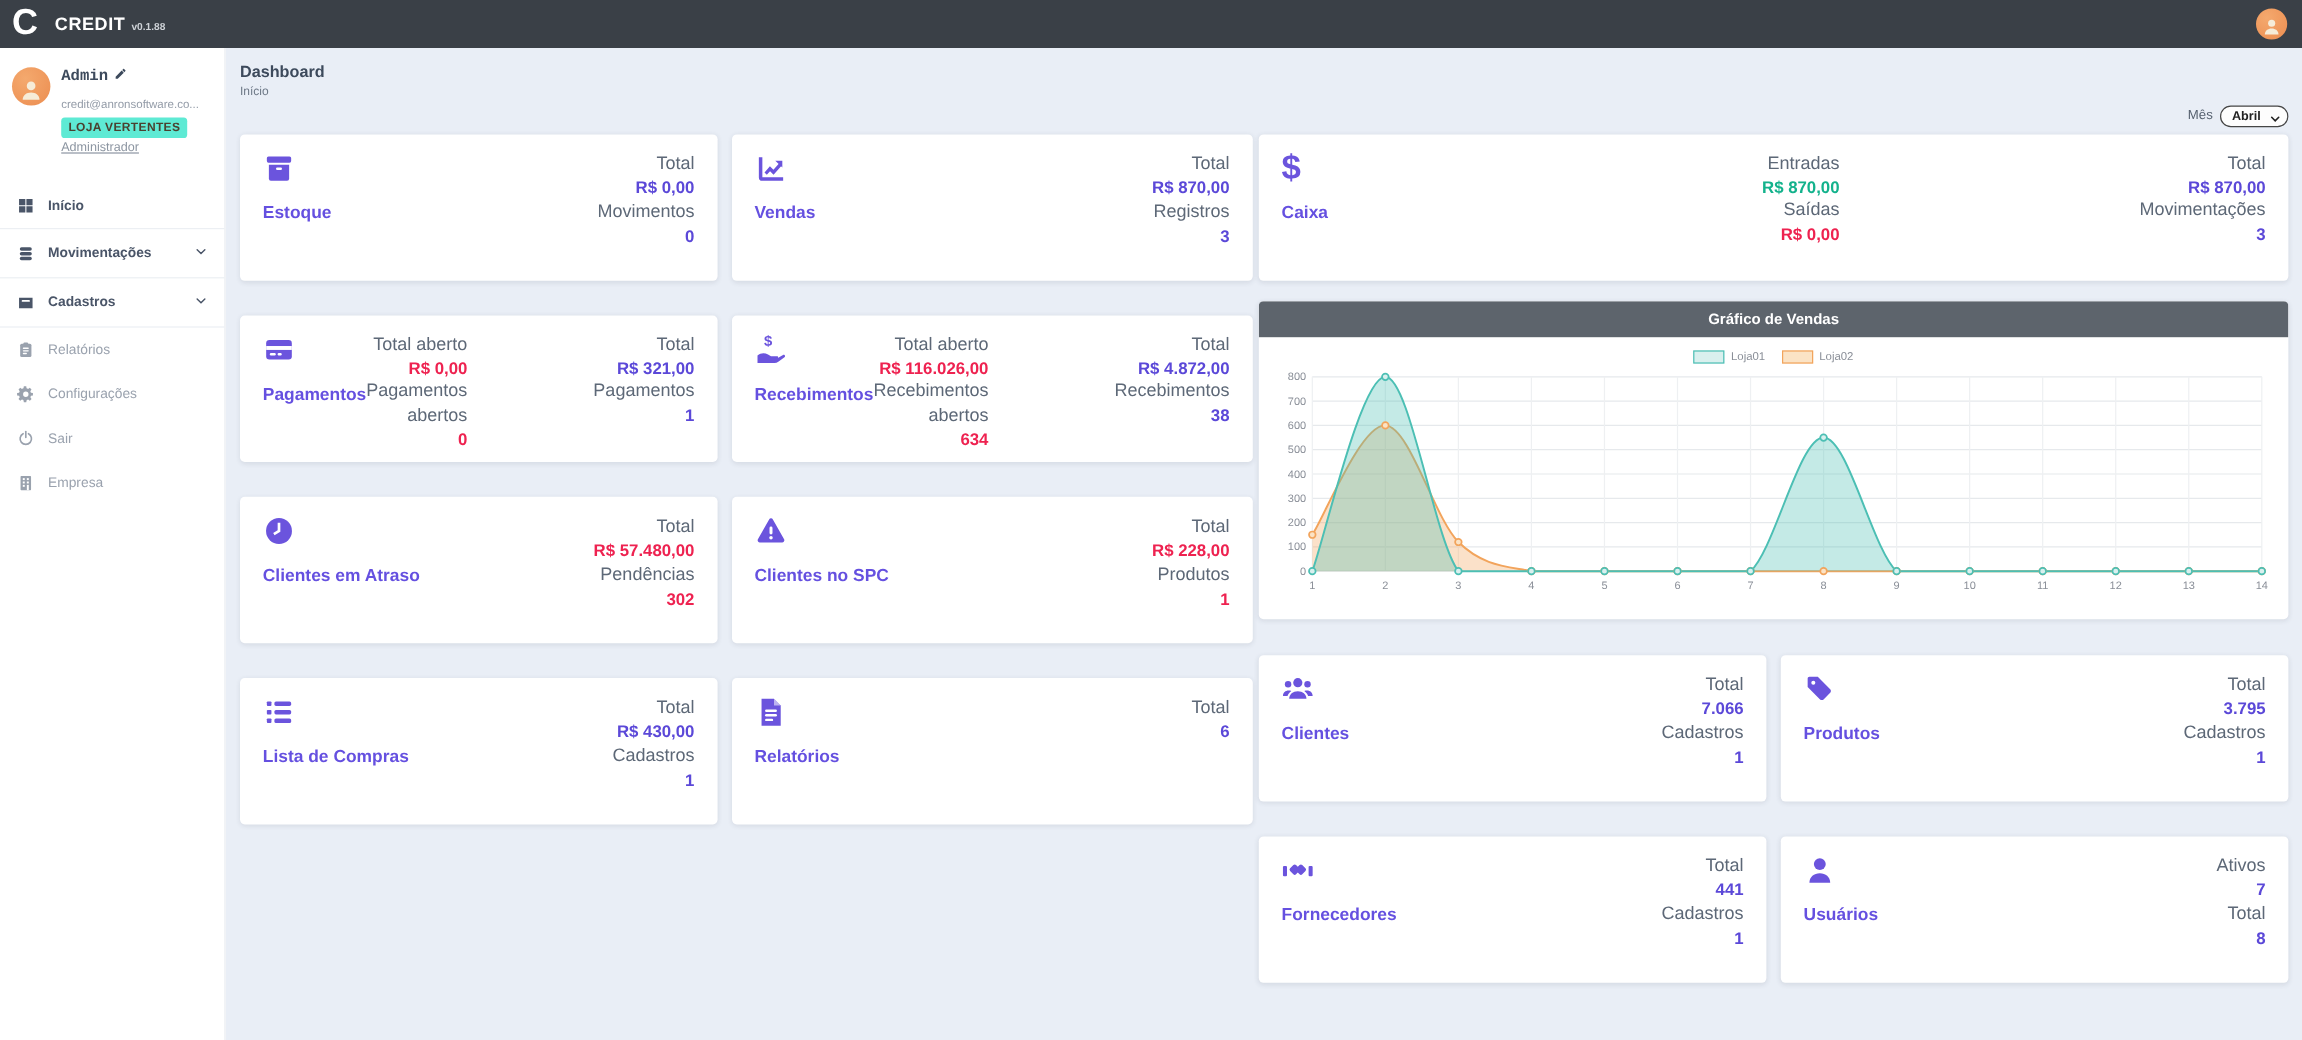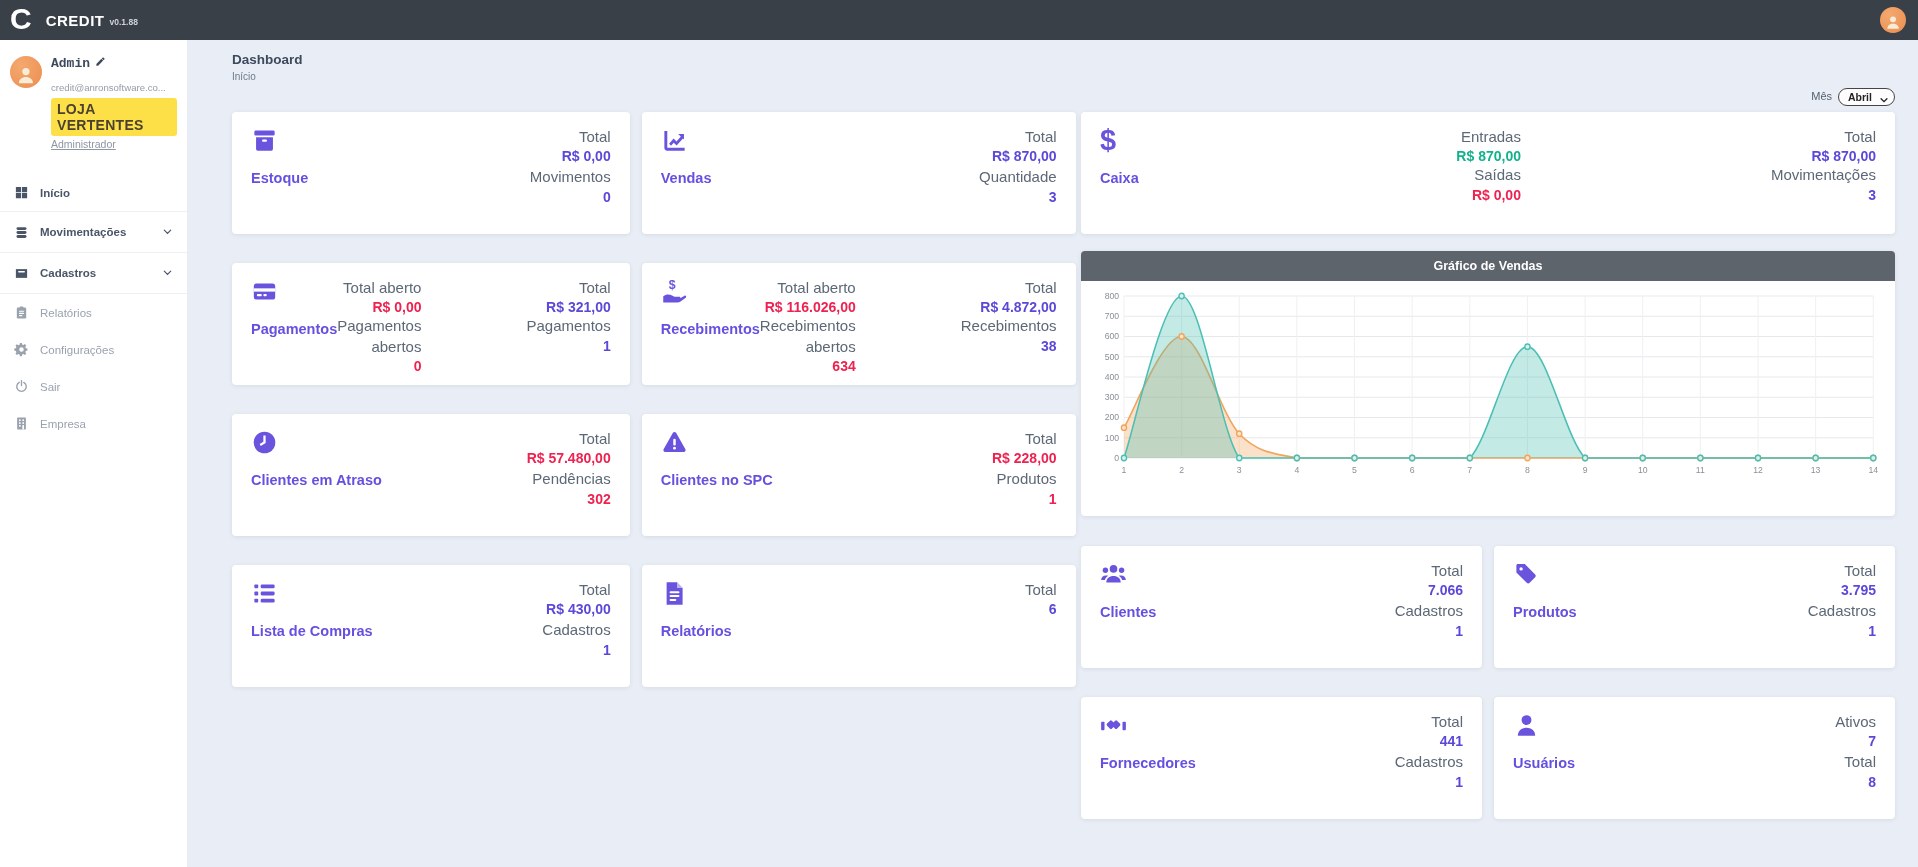--- a/index.html
+++ b/index.html
@@ -20,37 +20,37 @@
 
   
   .sidebar { position:fixed; top:40px; left:0; bottom:0; width:188px; background:#fff;
     border-right:1px solid #e8ecf1; z-index:20; }
   .profile { display:flex; padding:16px 10px 10px 10px; gap:9px; }
   .avatar.side { width:32px; height:32px; flex:0 0 32px; }
   .profile-info { min-width:0; }
   .p-name { font-size:13px; font-weight:bold; color:#3d4a5c; display:flex; align-items:center; gap:5px;font-family:Liberation Mono, monospace; }
   .p-name svg { width:11px; height:11px; fill:#3d4a5c; }
   .p-email { font-size:9.6px; color:#949ca8; margin-top:11px; white-space:nowrap; }
-  .p-badge { display:inline-block; margin-top:5px; background:#fde047; color:#4b4130;
-    font-size:14px; font-weight:bold; letter-spacing:.3px; padding:3px 6px; border-radius:3px; }
+  .p-badge { display:inline-block; margin-top:5px; background:#5eead4; color:#4b4130;
+    font-size:10px; font-weight:bold; letter-spacing:.3px; padding:3px 6px; border-radius:3px; }
   .p-role { font-size:10.5px; color:#8d96a2; margin-top:2px;text-decoration:underline; }
   .menu { margin-top:14px; }
   .menu-item { display:flex; align-items:center; gap:11px; padding:11px 14px; cursor:pointer; }
   .menu-item svg { width:15px; height:15px; flex:0 0 15px; }
   .menu-item .lbl { font-size:11.5px; }
   .menu-item.dark  { color:#4a5568; }
   .menu-item.dark .lbl { color:#4a5568; font-weight:bold; }
   .menu-item.muted { color:#9aa2ae; }
   .menu-item.muted .lbl { color:#9aa2ae; }
   .menu-item .chev { margin-left:auto; }
   .menu-item .chev svg { width:11px; height:11px; }
   .m-divider { border-top:1px solid #eceff3; }
 
   
-  .main { position:absolute; top:40px; left:188px; right:0; bottom:0; padding:12px 23px 0 12px;margin-left:32px; }
+  .main { position:absolute; top:40px; left:188px; right:0; bottom:0; padding:12px 11px 0 12px; }
   .page-title { font-size:13.5px; font-weight:bold; color:#3d4a5c; }
   .breadcrumb { font-size:10px; color:#6e7987; margin-top:4px; }
   .filter-row { display:flex; justify-content:flex-end; align-items:center; gap:6px; height:20px; margin-top:4px; }
   .filter-row .f-label { font-size:11px; color:#55606e; }
   .select-wrap { position:relative; }
   .month-select { appearance:none; -webkit-appearance:none; font-family:inherit; font-size:10.5px;
     font-weight:bold; color:#222; border:1px solid #454545; border-radius:10px;
     padding:2px 22px 2px 9px; background:#fdfdfd; cursor:pointer; }
   .select-wrap .sel-chev { position:absolute; right:6px; top:4px; pointer-events:none; }
   .select-wrap .sel-chev svg { width:10px; height:10px; }
@@ -258,21 +258,21 @@
                 <path d="M7.2 14.8l4-4.6 2.6 2.6 4.6-5.2 1.9 1.7-6.4 7.2-2.6-2.6-2.4 2.7z"></path>
                 <path d="M15.2 6.2h5.2v5z"></path>
               </svg>
           </span>
           <span class="card-title">Vendas</span>
         </div>
         <div class="card-stats">
           <span class="stat-label">Total</span>
           <span class="stat-value val-purple">R$ 870,00</span>
           <span class="stat-gap"></span>
-          <span class="stat-label">Quantidade</span>
+          <span class="stat-label">Registros</span>
           <span class="stat-value val-purple">3</span>
         </div>
       </div>
 
       <div class="card">
         <div class="card-left">
           <span class="card-icon">
             <svg viewBox="0 0 24 24" fill="currentColor">
                 <rect x="2.5" y="4.8" width="19" height="14.4" rx="2.4"></rect>
                 <rect x="2.5" y="9.2" width="19" height="2.9" fill="#fff"></rect>
@@ -427,20 +427,30 @@
             <div class="stat-value val-purple">R$ 870,00</div>
             <div class="stat-label">Movimentações</div>
             <div class="stat-value val-purple">3</div>
           </div>
         </div>
       </div>
 
       <div class="chart-panel">
         <div class="chart-header">Gráfico de Vendas</div>
         <div class="chart-body">
+          <div class="chart-legend" id="chart-legend">
+              <span class="lg-item">
+                <span class="lg-box" style="border-color:#4cbfb4;background:#d9f0ee"></span>
+                <span class="lg-label">Loja01</span>
+              </span>
+              <span class="lg-item">
+                <span class="lg-box" style="border-color:#f2a45c;background:#fbe3c5"></span>
+                <span class="lg-label">Loja02</span>
+              </span>
+            </div>
           <svg id="sales-chart" viewBox="0 0 814 196" preserveAspectRatio="none">
               <line x1="30" y1="170" x2="806" y2="170" stroke="#e6e9ec" stroke-width="1"></line>
               <text x="25" y="173" text-anchor="end" font-size="9" fill="#8a8f98">0</text>
               <line x1="30" y1="149.75" x2="806" y2="149.75" stroke="#e6e9ec" stroke-width="1"></line>
               <text x="25" y="152.75" text-anchor="end" font-size="9" fill="#8a8f98">100</text>
               <line x1="30" y1="129.5" x2="806" y2="129.5" stroke="#e6e9ec" stroke-width="1"></line>
               <text x="25" y="132.5" text-anchor="end" font-size="9" fill="#8a8f98">200</text>
               <line x1="30" y1="109.25" x2="806" y2="109.25" stroke="#e6e9ec" stroke-width="1"></line>
               <text x="25" y="112.25" text-anchor="end" font-size="9" fill="#8a8f98">300</text>
               <line x1="30" y1="89" x2="806" y2="89" stroke="#e6e9ec" stroke-width="1"></line>

